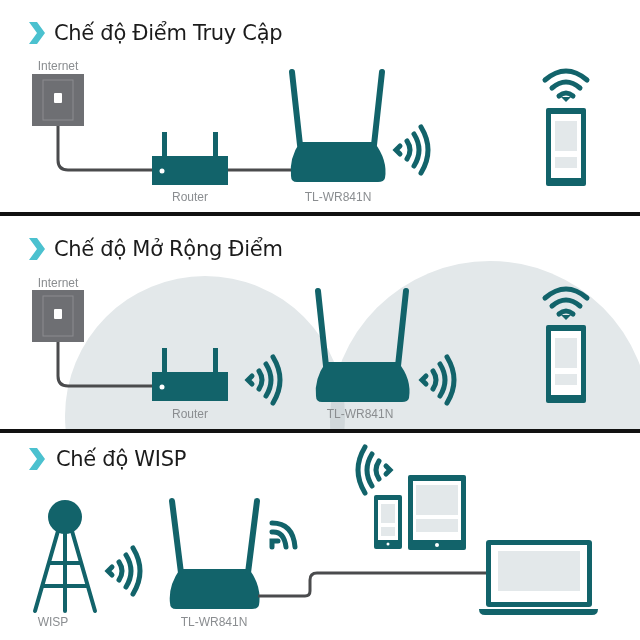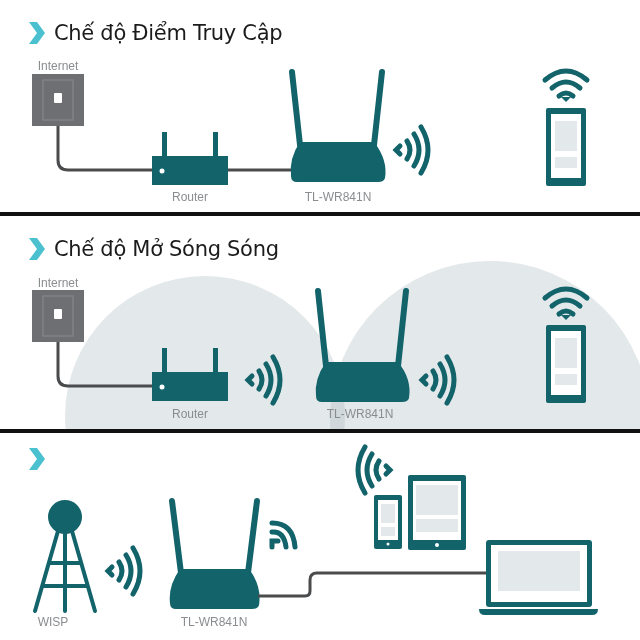--- a/index.html
+++ b/index.html
@@ -82,21 +82,21 @@
     <g>
       <circle cx="205" cy="200" r="140" fill="#e3e8ea"></circle>
       <circle cx="490" cy="205" r="160" fill="#e3e8ea"></circle>
       <circle cx="490" cy="205" r="160" fill="#d1d8db" clip-path="url(#c1)"></circle>
     </g>
   </svg>
 
   <svg class="chev" width="18" height="22" style="left:27px;top:22px;" viewBox="0 0 18 22">
     <polygon points="2,0 10,0 18,11 10,22 2,22 10,11" fill="#4bc1cf"></polygon>
   </svg>
-  <div class="title" style="left:54px;top:21px;">Chế độ Mở Sóng Sóng</div>
+  <div class="title" style="left:54px;top:21px;">Chế độ Mở Rộng Điểm</div>
   <div class="label" style="left:58px;top:60px;">Internet</div>
 
   <svg width="640" height="213" viewBox="0 0 640 213">
     <path d="M58,100 L58,160 Q58,170 68,170 L152,170" stroke="#4a4b4d" stroke-width="3" fill="none"></path>
     <g>
       <rect x="32" y="74" width="52" height="52" fill="#6e6f73"></rect>
       <rect x="43" y="80" width="30" height="40" fill="none" stroke="#8b8c90" stroke-width="1"></rect>
       <rect x="54" y="93" width="8" height="10" fill="#ffffff" rx="1"></rect>
     </g>
     <g>
@@ -138,20 +138,21 @@
   <div class="label" style="left:190px;top:191px;">Router</div>
   <div class="label" style="left:360px;top:191px;">TL-WR841N</div>
 </div>
 
 <div class="divider" style="top:429px;"></div>
 
 <div class="section" style="top:433px;height:207px;">
   <svg class="chev" width="18" height="22" style="left:27px;top:15px;" viewBox="0 0 18 22">
     <polygon points="2,0 10,0 18,11 10,22 2,22 10,11" fill="#4bc1cf"></polygon>
   </svg>
+  <div class="title" style="left:56px;top:14px;">Chế độ WISP</div>
 
   <svg width="640" height="207" viewBox="0 0 640 207">
 
     <g stroke="#12636a" stroke-width="4" fill="none" stroke-linecap="round">
       <circle cx="65" cy="84" r="17" fill="#12636a" stroke="none"></circle>
       <path d="M58,98 L35,178"></path>
       <path d="M72,98 L95,178"></path>
       <path d="M65,100 L65,178"></path>
       <path d="M50,130 L80,130"></path>
       <path d="M43,153 L87,153"></path>

